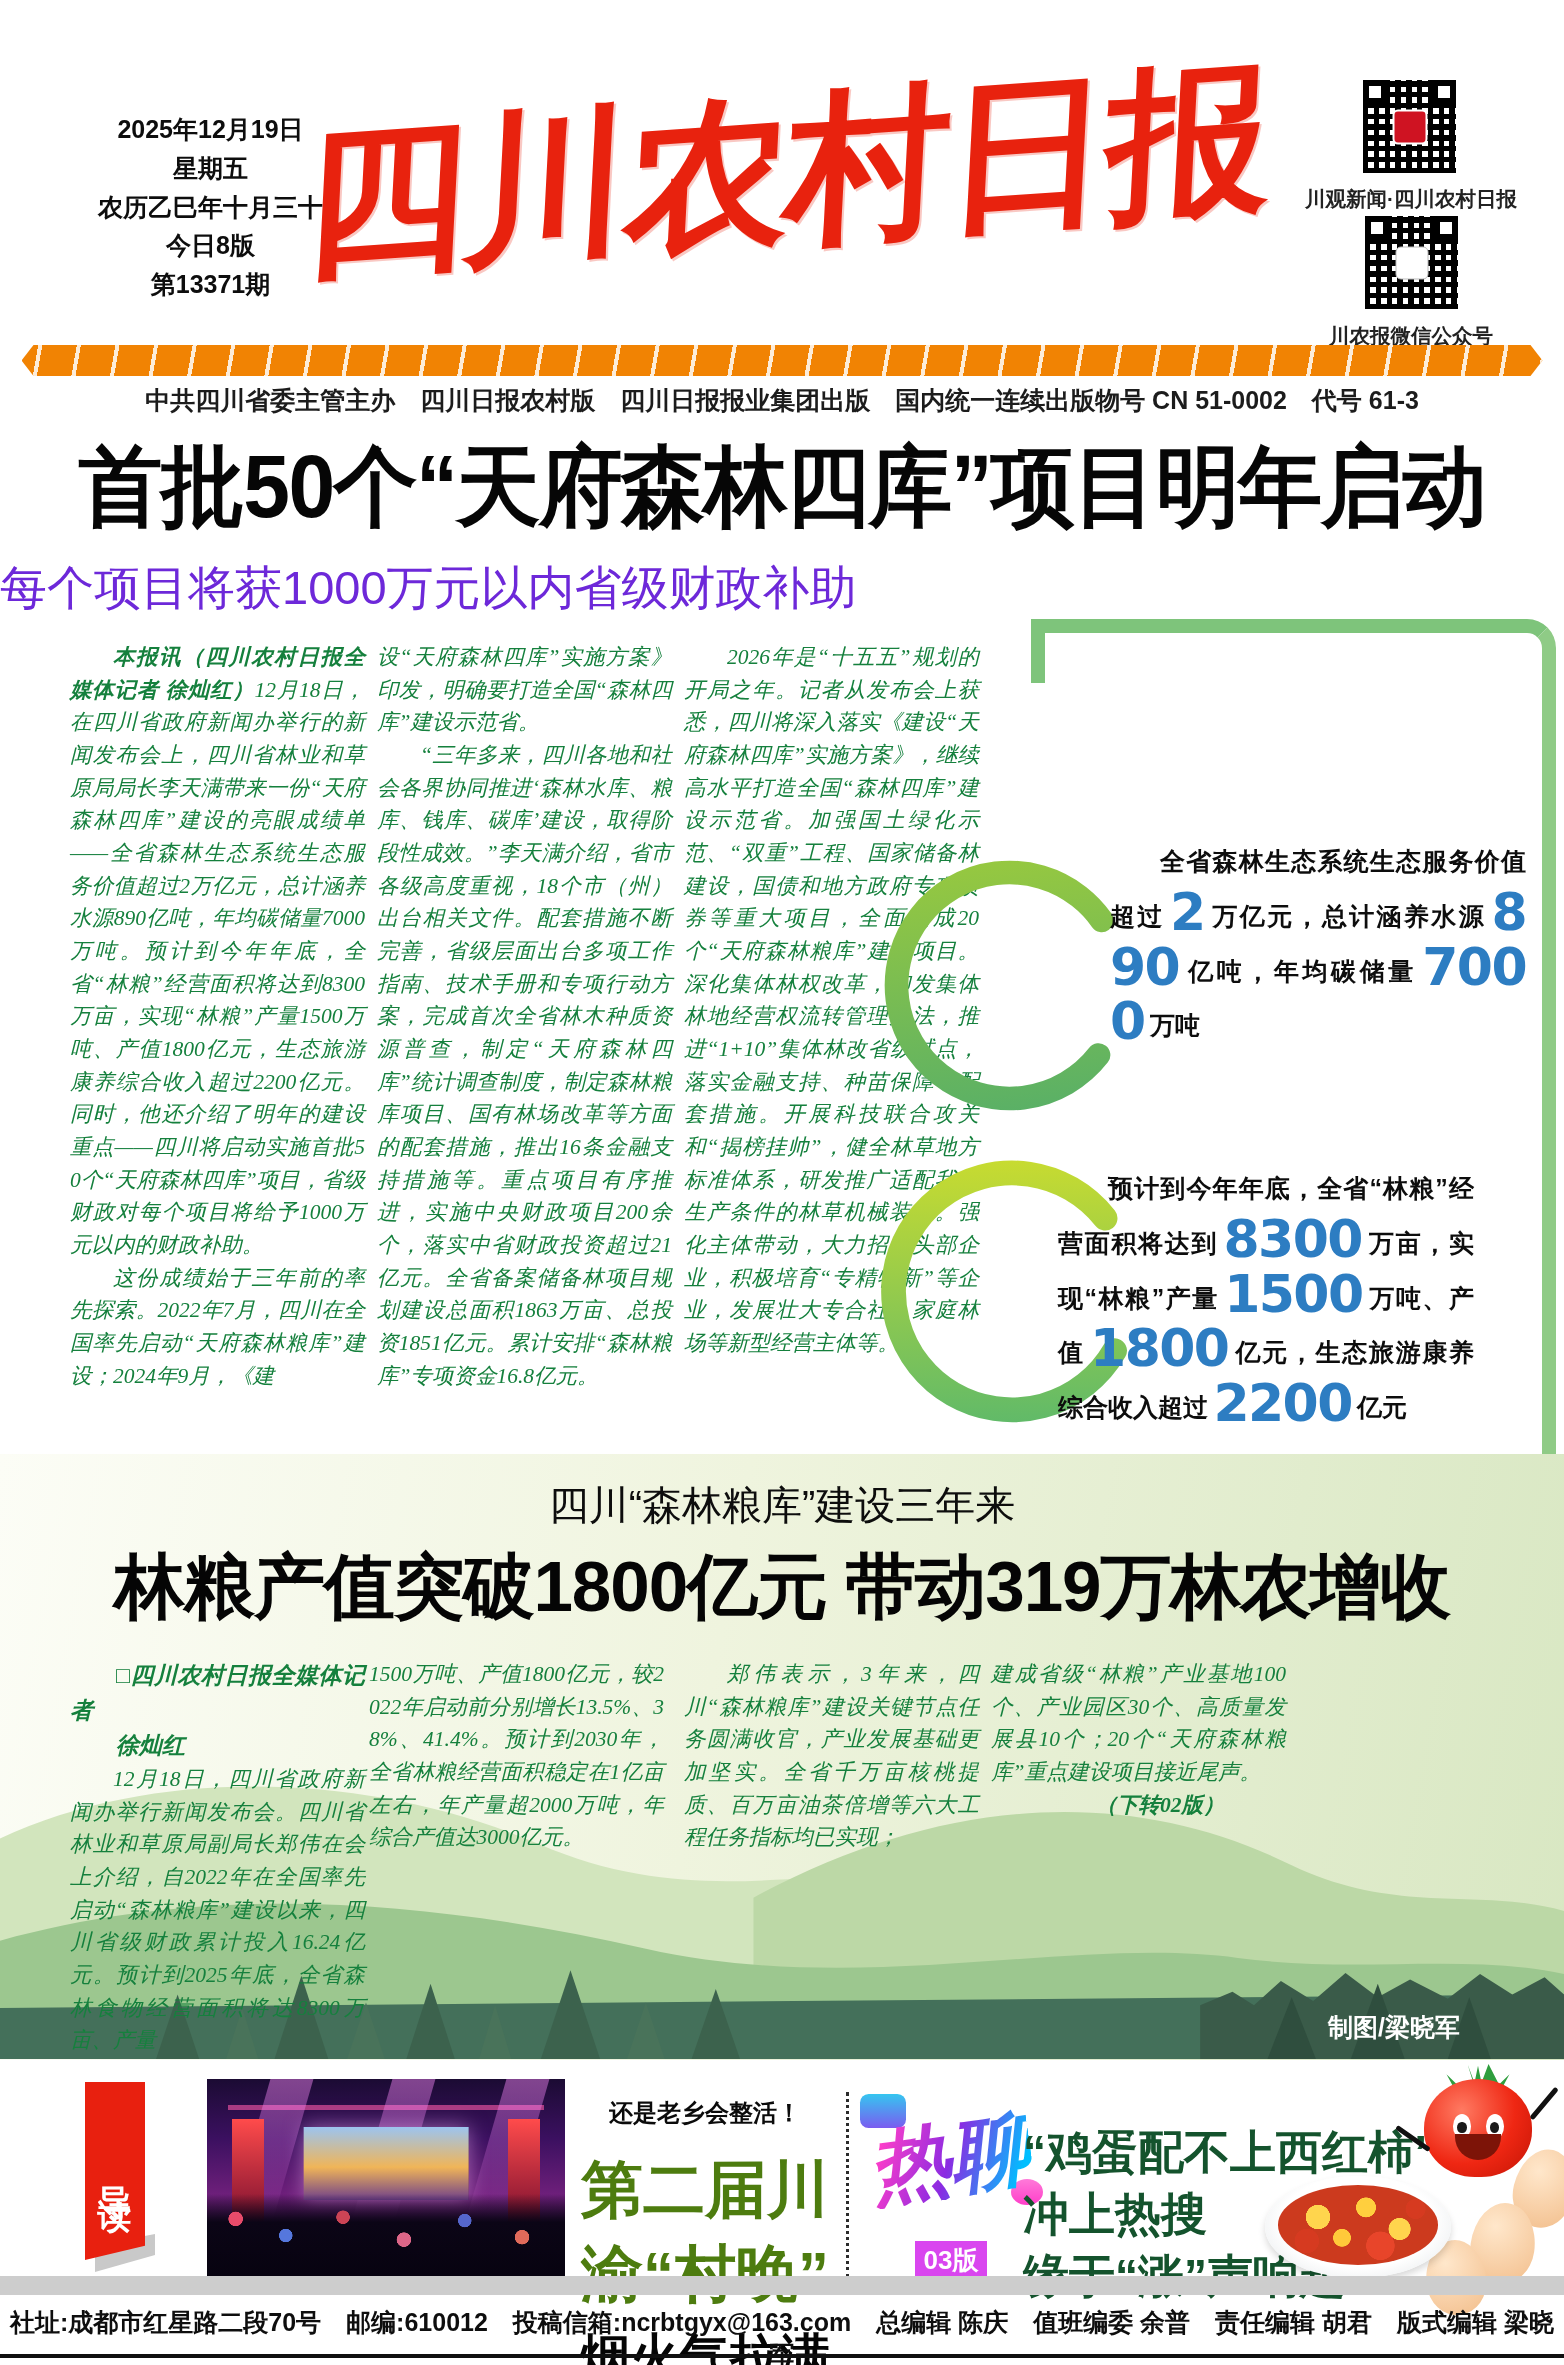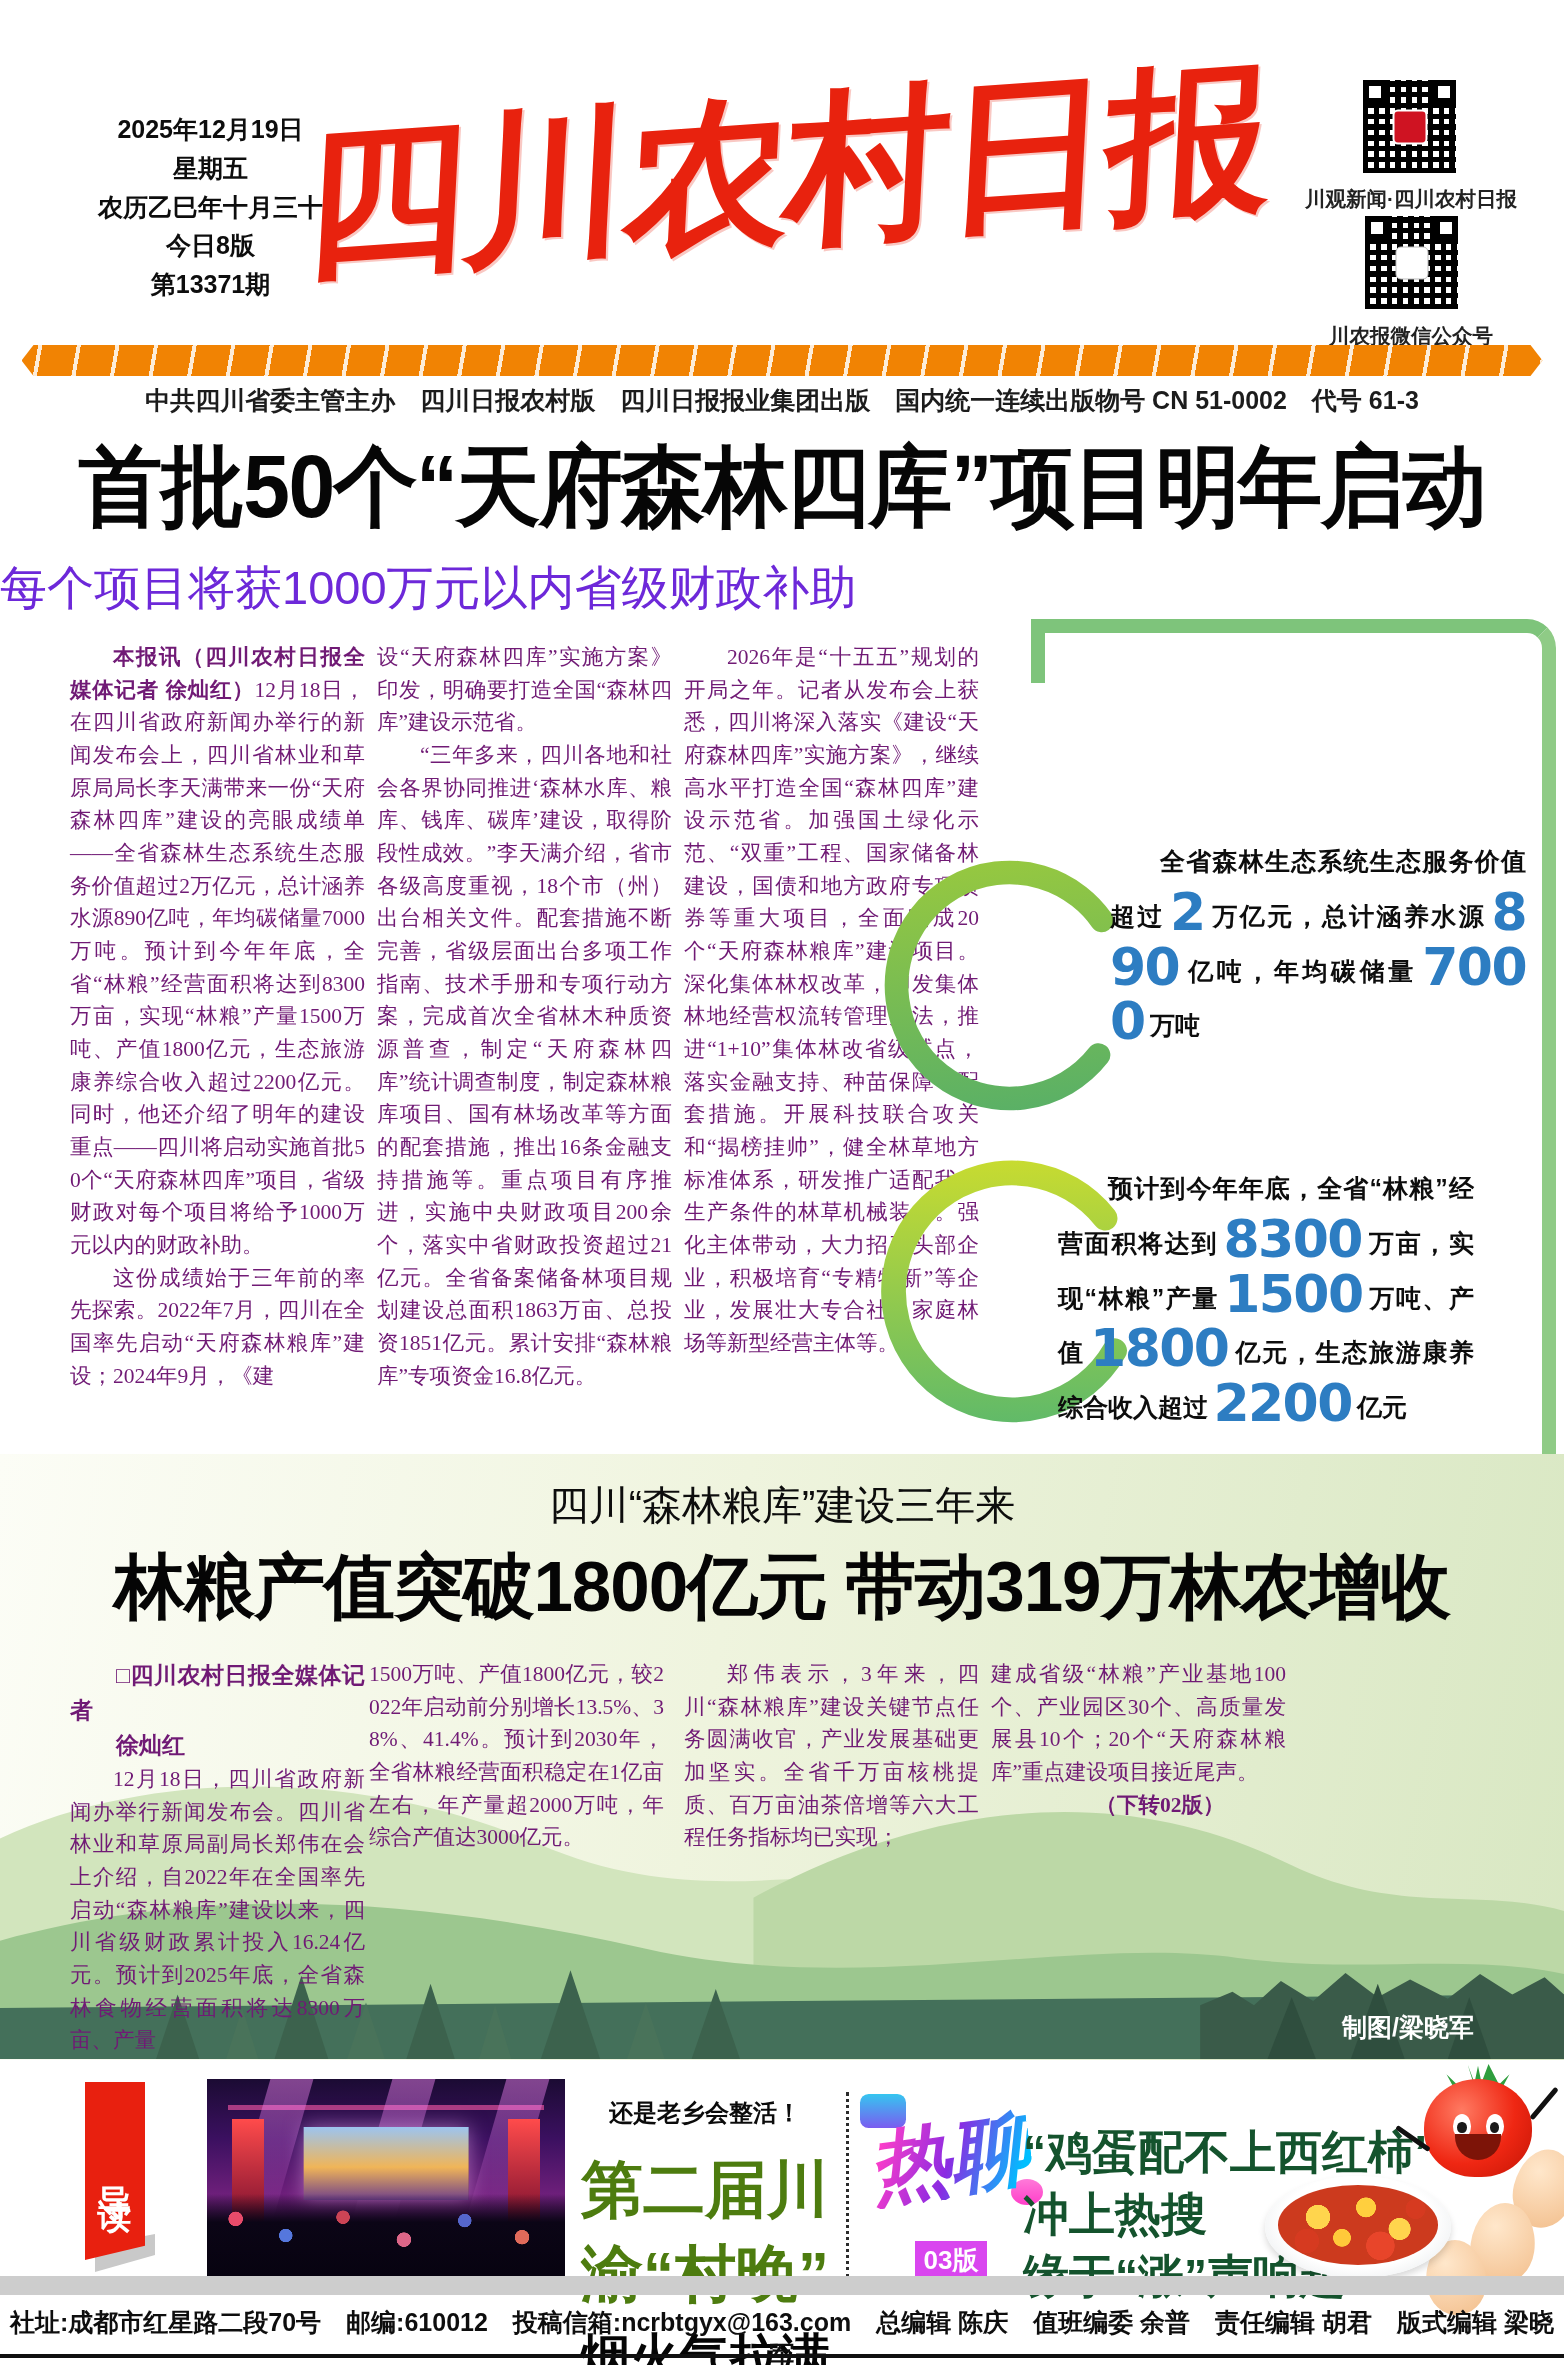--- a/index.html
+++ b/index.html
@@ -29,21 +29,21 @@
      background-image:repeating-linear-gradient(100deg,rgba(255,255,255,0) 0 16px,rgba(255,255,255,.85) 16px 20px,rgba(255,255,255,0) 20px 38px);
      clip-path:polygon(0 50%,12px 0,calc(100% - 12px) 0,100% 50%,calc(100% - 12px) 100%,12px 100%);}
   .publisher{left:0;top:384px;width:100%;text-align:center;font-size:25px;font-weight:700;color:#1c1c1c;}
 
   
   .hl1{left:0;top:431px;width:100%;text-align:center;font-size:84px;font-weight:900;color:#060606;
        letter-spacing:-1.6px;transform:scaleY(1.05);}
   .sub1{left:0;top:557px;width:100%;font-size:47px;font-weight:500;color:#6d28d9;}
 
   .col{position:absolute;width:295px;font-family:"Liberation Serif","DejaVu Serif",serif;font-size:21.5px;
-       line-height:1.52;text-align:justify;word-break:break-all;color:#701a75;}
+       line-height:1.52;text-align:justify;word-break:break-all;color:#15803d;font-style:italic;}
   .col p{margin:0;text-indent:2em;}
   .col p.noind{text-indent:0;}
   .intro-bold{font-weight:700;font-family:"Liberation Sans",sans-serif;}
 
   
   .frame{left:1031px;top:619px;width:511px;height:832px;border-top:14px solid #7ec47b;
          border-right:14px solid #8fcb86;border-top-right-radius:29px;}
   .frame-stub{left:1031px;top:631px;width:14px;height:52px;background:#7ec47b;}
   .info-text{position:absolute;width:416px;font-size:25px;font-weight:700;line-height:2.0;
              color:#0d0d0d;text-align:justify;word-break:break-all;}
@@ -53,21 +53,21 @@
 
   
   .sec2{left:0;top:1454px;width:1564px;height:606px;
         background:linear-gradient(100deg,#fcfdf6 0%,#eff4de 45%,#d8e7c2 100%);}
   .kicker2{left:0;top:1478px;width:100%;text-align:center;font-size:40px;font-weight:500;color:#0d0d0d;}
   .hl2{left:0;top:1540px;width:100%;text-align:center;font-size:71px;font-weight:900;color:#050505;letter-spacing:-1.1px;}
   .byline{font-family:"Liberation Sans",sans-serif;font-weight:700;font-size:23px;text-indent:0;}
   .byline2{font-family:"Liberation Sans",sans-serif;font-weight:700;font-size:23px;text-indent:2em;margin-bottom:27px;}
   .jump{font-weight:700;text-align:center;text-indent:0;margin-top:10.8px;}
   .mountains{left:0;top:1704px;width:1564px;height:355px;}
-  .credit{right:90px;top:2011px;font-size:25px;font-weight:700;color:#fff;}
+  .credit{right:104px;top:2011px;font-size:25px;font-weight:700;color:#fff;}
 
   
   .tab{left:85px;top:2082px;width:60px;height:178px;background:#e8200f;color:#fff;
        display:flex;align-items:center;justify-content:center;
        writing-mode:vertical-rl;text-orientation:upright;font-size:34px;font-weight:900;letter-spacing:12px;
        clip-path:polygon(0 0,100% 0,100% 92%,0 100%);}
   .tab-shadow{left:95px;top:2234px;width:60px;height:38px;background:#c9c9c9;
        clip-path:polygon(0 30%,100% 0,100% 55%,0 100%);}
 
   .photo{left:207px;top:2079px;width:358px;height:198px;overflow:hidden;

